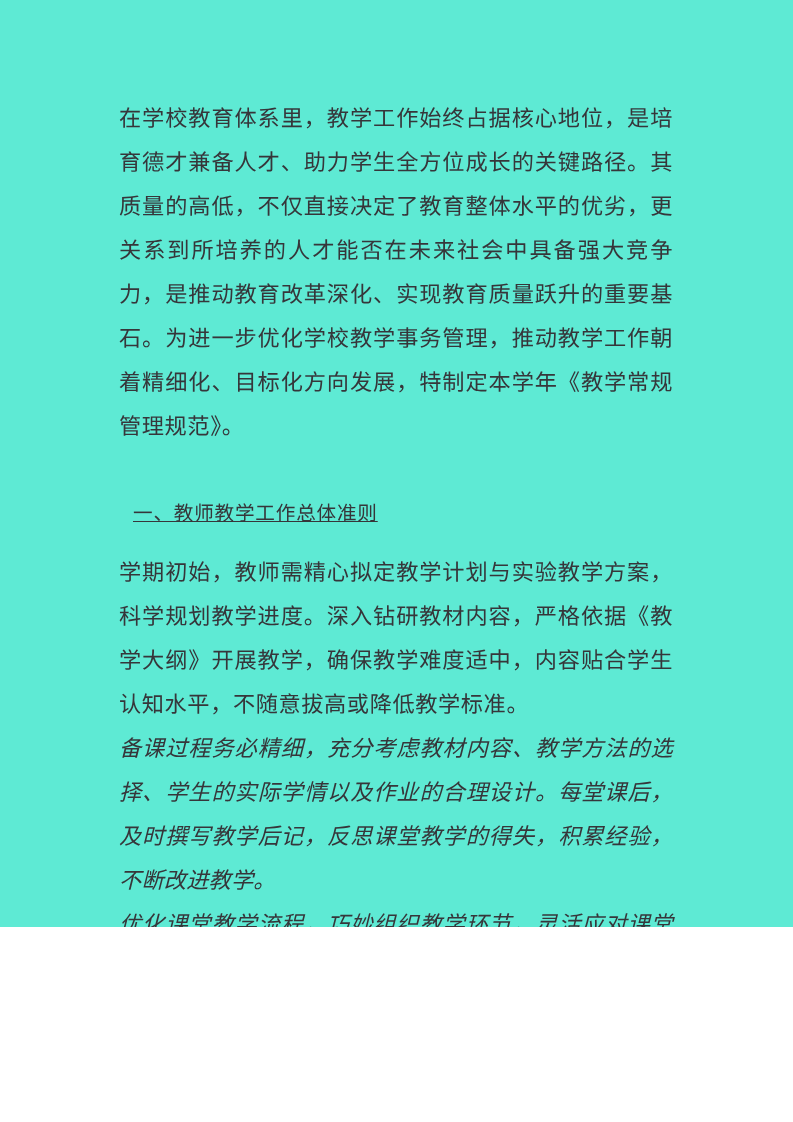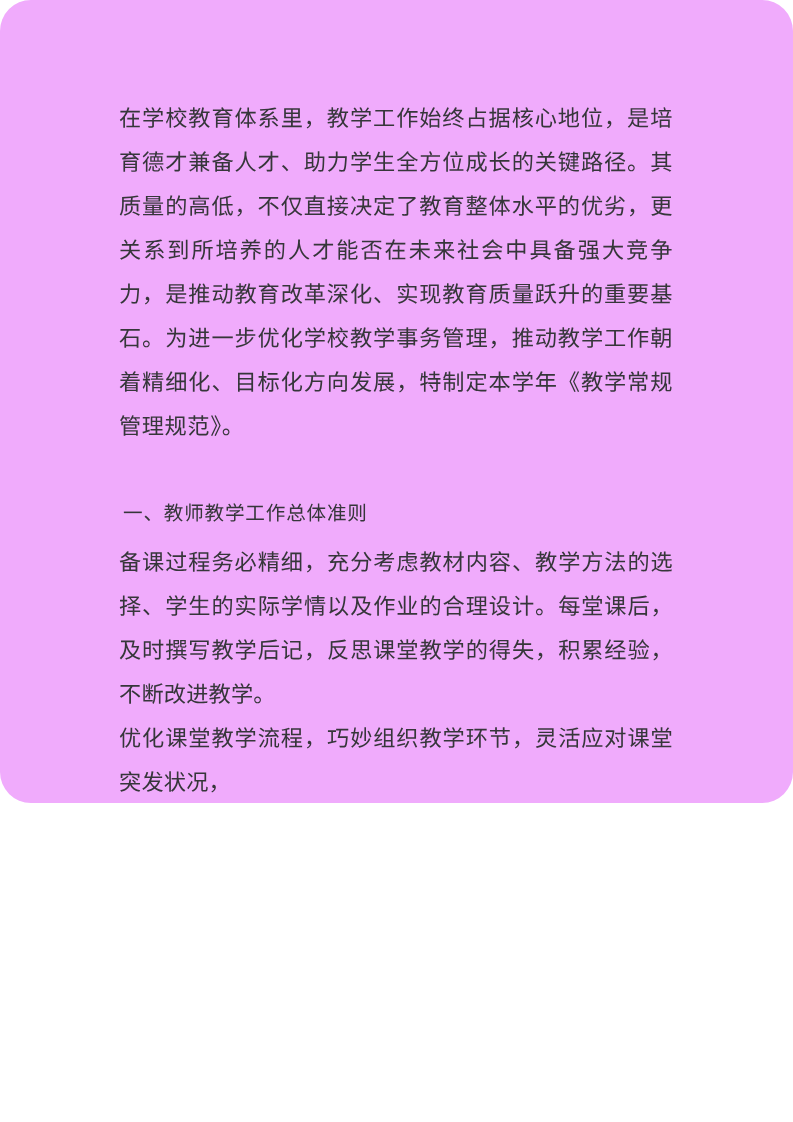--- a/index.html
+++ b/index.html
@@ -5,26 +5,25 @@
 <style>
   html, body {
     margin: 0;
     padding: 0;
     background: #ffffff;
   }
 
   .page {
     position: relative;
     width: 793px;
-    height: 803px;
+    height: 927px;
     margin: 0 auto;
-    background: #f0abfc;
+    background: #5eead4;
     overflow: hidden;
     box-sizing: border-box;
-    border-radius: 31px;
   }
 
   .doc-body {
     position: absolute;
     left: 119px;
     top: 96px;
     width: 554px;
   }
 
   
@@ -47,41 +46,44 @@
   }
 
   
   .heading-l1,
   .heading-l2 {
     font-family: "DejaVu Serif", "Liberation Serif", serif;
     font-size: 19.6px;
     line-height: 44px;
     color: #36363a;
     text-align: left;
-    margin: 4px;
+    margin: 14px;
     letter-spacing: 0.8px;
     font-weight: 400;
+    text-decoration: underline;
   }
 
   
   .para-tight {
     letter-spacing: 0.2px;
+    font-style: italic;
   }
 </style>
 </head>
 <body>
 
 <div class="page">
   <div class="doc-body">
 
     <p class="para para-intro">在学校教育体系里，教学工作始终占据核心地位，是培育德才兼备人才、助力学生全方位成长的关键路径。其质量的高低，不仅直接决定了教育整体水平的优劣，更关系到所培养的人才能否在未来社会中具备强大竞争力，是推动教育改革深化、实现教育质量跃升的重要基石。为进一步优化学校教学事务管理，推动教学工作朝着精细化、目标化方向发展，特制定本学年《教学常规管理规范》。</p>
 
     <p class="heading-l1">一、教师教学工作总体准则</p>
 
 
 
+    <p class="para">学期初始，教师需精心拟定教学计划与实验教学方案，科学规划教学进度。深入钻研教材内容，严格依据《教学大纲》开展教学，确保教学难度适中，内容贴合学生认知水平，不随意拔高或降低教学标准。</p>
 
     <p class="para para-tight">备课过程务必精细，充分考虑教材内容、教学方法的选择、学生的实际学情以及作业的合理设计。每堂课后，及时撰写教学后记，反思课堂教学的得失，积累经验，不断改进教学。</p>
 
     <p class="para para-tight">优化课堂教学流程，巧妙组织教学环节，灵活应对课堂突发状况，</p>
 
   </div>
 </div>
 
 </body></html>

